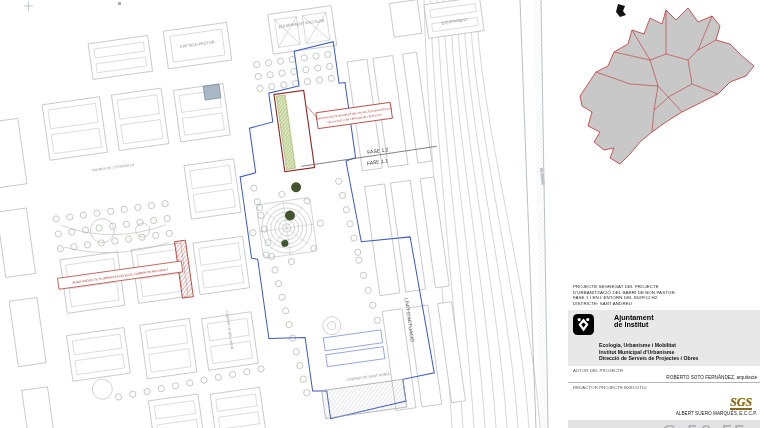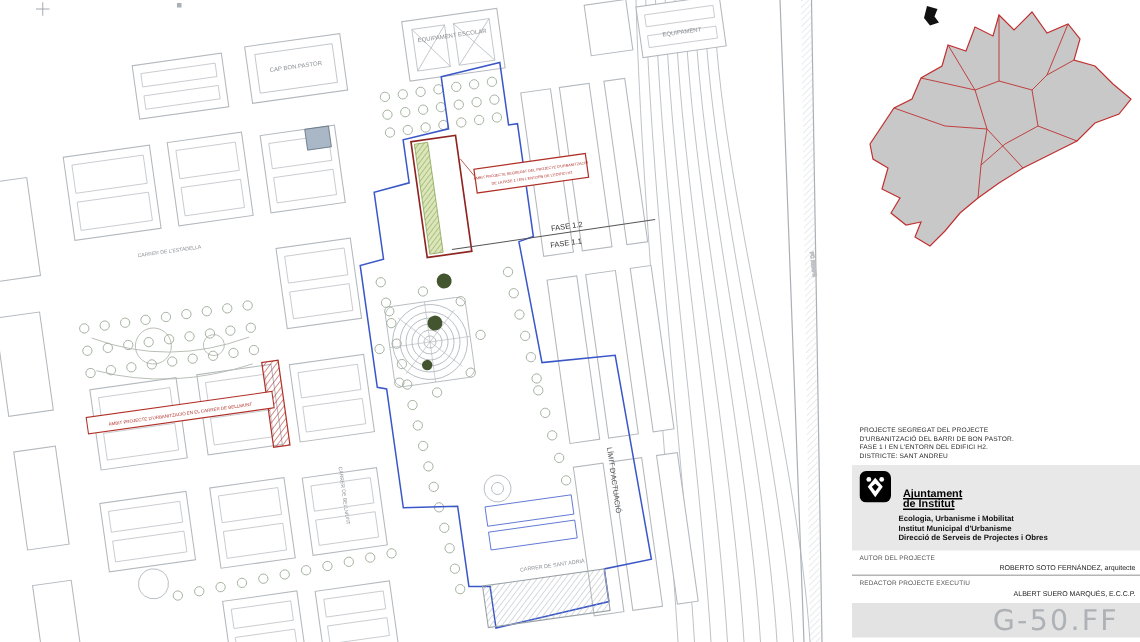--- a/index.html
+++ b/index.html
@@ -5,21 +5,21 @@
   html,body{margin:0;padding:0;background:#fff;}
   #sheet{position:relative;width:760px;height:428px;background:#fff;overflow:hidden;
          font-family:"Liberation Sans",sans-serif;}
   #plan-svg{position:absolute;left:0;top:0;}
   #inset-svg{position:absolute;left:570px;top:0;}
   
   #title-block{position:absolute;left:568px;top:283px;width:192px;height:145px;}
   .proj-desc{padding:1px 0 0 5px;font-size:4.4px;line-height:1.3;color:#2c2c2c;
              text-transform:uppercase;letter-spacing:.1px;}
   .logo-band{margin-top:3px;background:#e8e8e8;padding:4px 0 4px 5px;}
-  .logo-row{display:flex;align-items:flex-end;gap:8px;text-decoration:underline;}
+  .logo-row{display:flex;align-items:flex-start;gap:20px;}
   .org-name{font-weight:bold;font-size:7.2px;line-height:1.03;color:#000;}
   .dept{margin:3px 0 0 26px;font-weight:bold;font-size:5.2px;line-height:1.3;color:#111;}
   .credit-label{font-size:4.3px;color:#555;padding:2px 0 1px 5px;letter-spacing:.1px;}
   .credit-name{font-size:4.7px;color:#222;text-align:right;padding:1px 3px 2px 0;}
   .rule{border-top:0.5px solid #b5b5b5;}
   .sgs-wrap{text-align:right;padding:1px 8px 0 0;}
   .sgs{display:inline-block;font-family:"Liberation Serif",serif;font-style:italic;
        font-weight:bold;font-size:12px;color:#8a6a1f;line-height:1;
        text-shadow:0.4px 0.4px 0 #c9a23a;border-bottom:2px double #8a6a1f;}
   .code-band{margin-top:2px;background:#e3e3e3;height:23px;display:flex;align-items:center;
@@ -359,19 +359,20 @@
         <div>Ecologia, Urbanisme i Mobilitat</div>
         <div>Institut Municipal d'Urbanisme</div>
         <div>Direcció de Serveis de Projectes i Obres</div>
       </div>
     </div>
 
     <div class="credit-label">AUTOR DEL PROJECTE</div>
     <div class="credit-name">ROBERTO SOTO FERNÁNDEZ, arquitecte</div>
     <div class="rule"></div>
     <div class="credit-label">REDACTOR PROJECTE EXECUTIU</div>
+    <div class="sgs-wrap"><span class="sgs">SGS</span></div>
     <div class="credit-name">ALBERT SUERO MARQUÉS, E.C.C.P.</div>
 
     <div class="code-band">
       <span class="sheet-code">G-50.FF</span>
     </div>
   </div>
 </div>
 
 </body></html>

